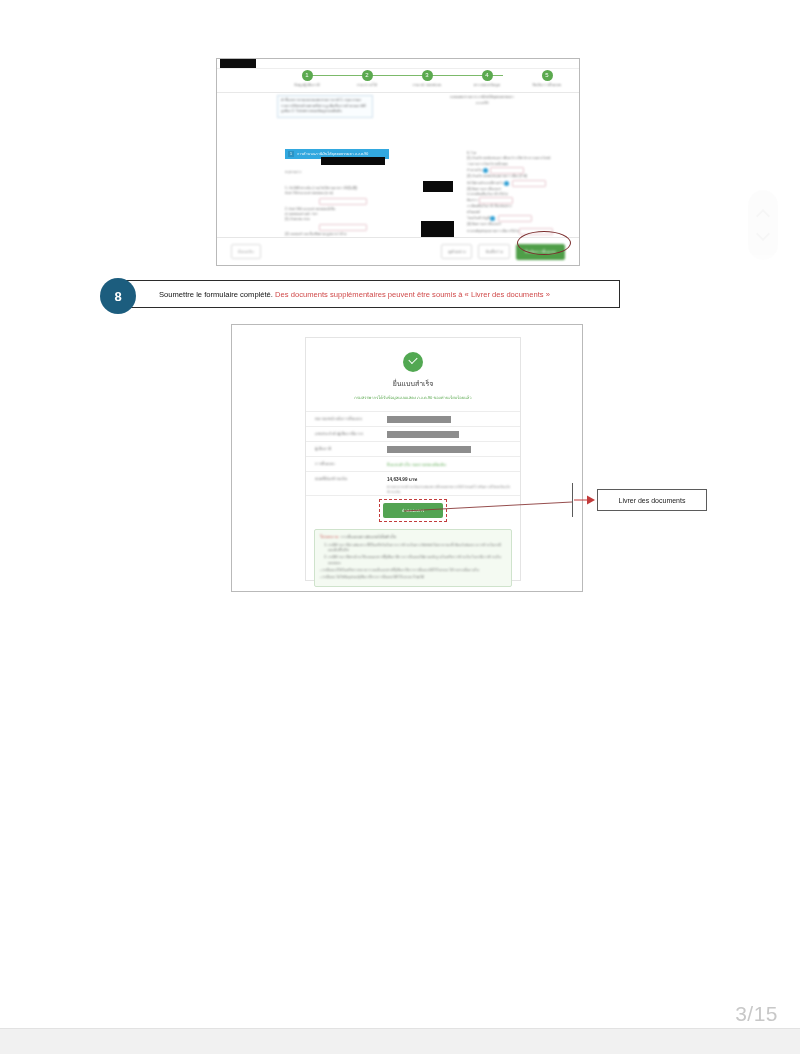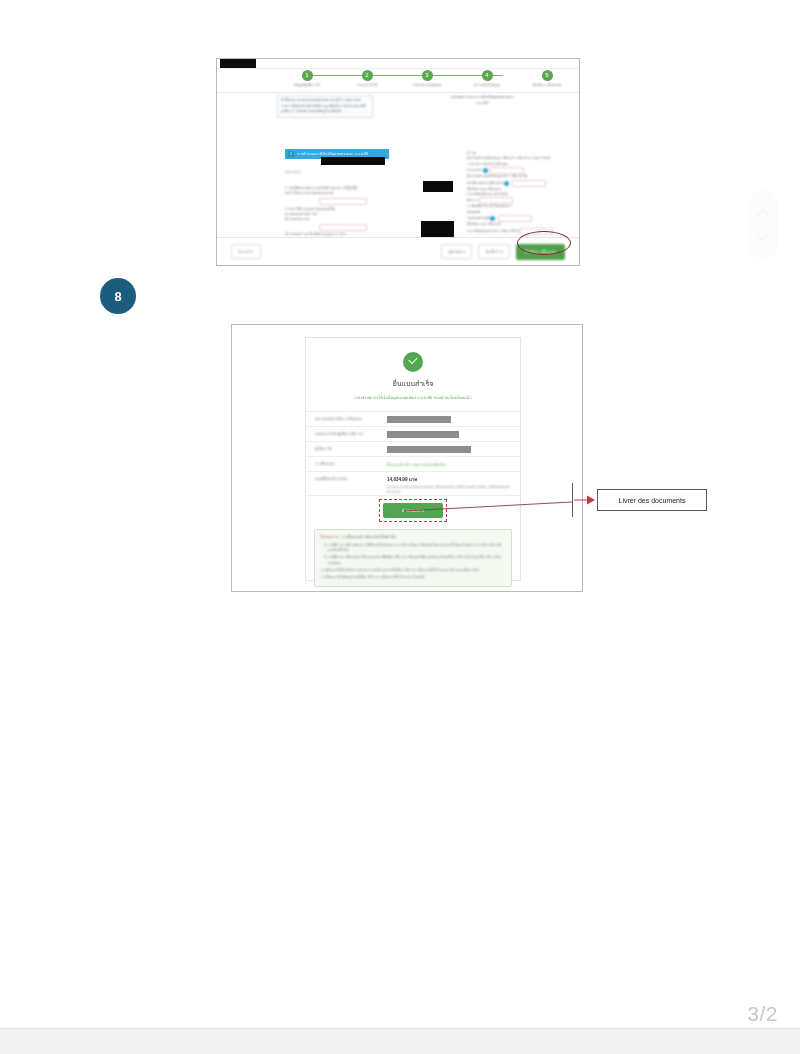--- a/index.html
+++ b/index.html
@@ -585,20 +585,26 @@
         <div class="s1-btn">ดูตัวอย่าง</div>
         <div class="s1-btn">บันทึกร่าง</div>
         <div class="s1-btn primary">ยืนยันการยื่นแบบ</div>
       </div>
     </div>
 
     <div class="s1-highlight-ellipse"></div>
   </div>
 
   <div class="caption-row">
+    <div class="caption-box">
+      <div class="caption-text">
+        <span>Soumettre le formulaire complété.</span>
+        <span class="accent">Des documents supplémentaires peuvent être soumis à « Livrer des documents »</span>
+      </div>
+    </div>
     <div class="caption-badge">8</div>
   </div>
 
   <div class="shot2">
     <div class="s2-card">
 
       <div class="s2-check"></div>
       <div class="s2-title">ยื่นแบบสำเร็จ</div>
       <div class="s2-sub">กรมสรรพากรได้รับข้อมูลแบบแสดง ภ.ง.ด.90 ของท่านเรียบร้อยแล้ว</div>
 
@@ -662,16 +668,16 @@
   </svg>
   <div class="callout-box">
     <span>Livrer des documents</span>
   </div>
 
   <div class="scroll-nav">
     <div class="chev up"></div>
     <div class="chev down"></div>
   </div>
 
-  <div class="page-number">3/2</div>
+  <div class="page-number">3/15</div>
 </div>
 
 <div class="doc-footer-strip"></div>
 
 </body></html>

